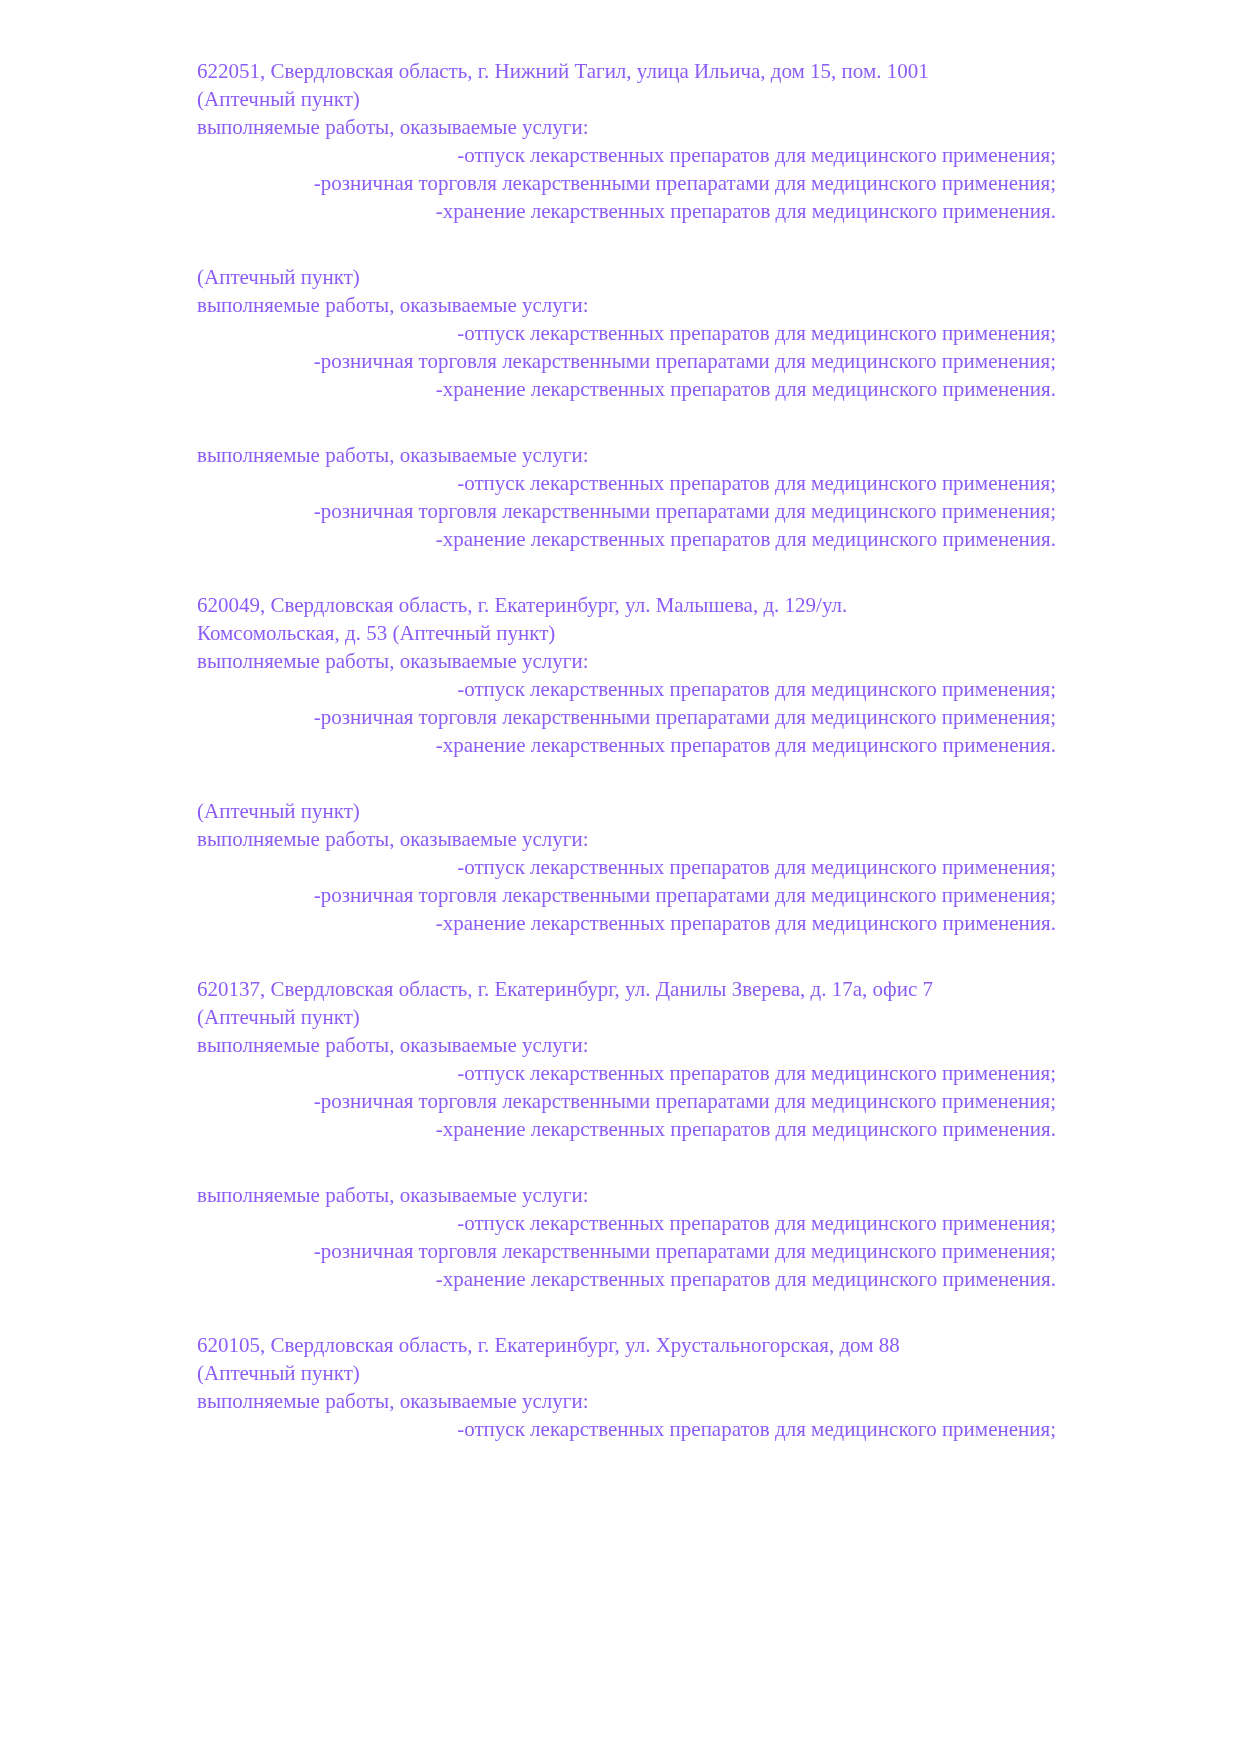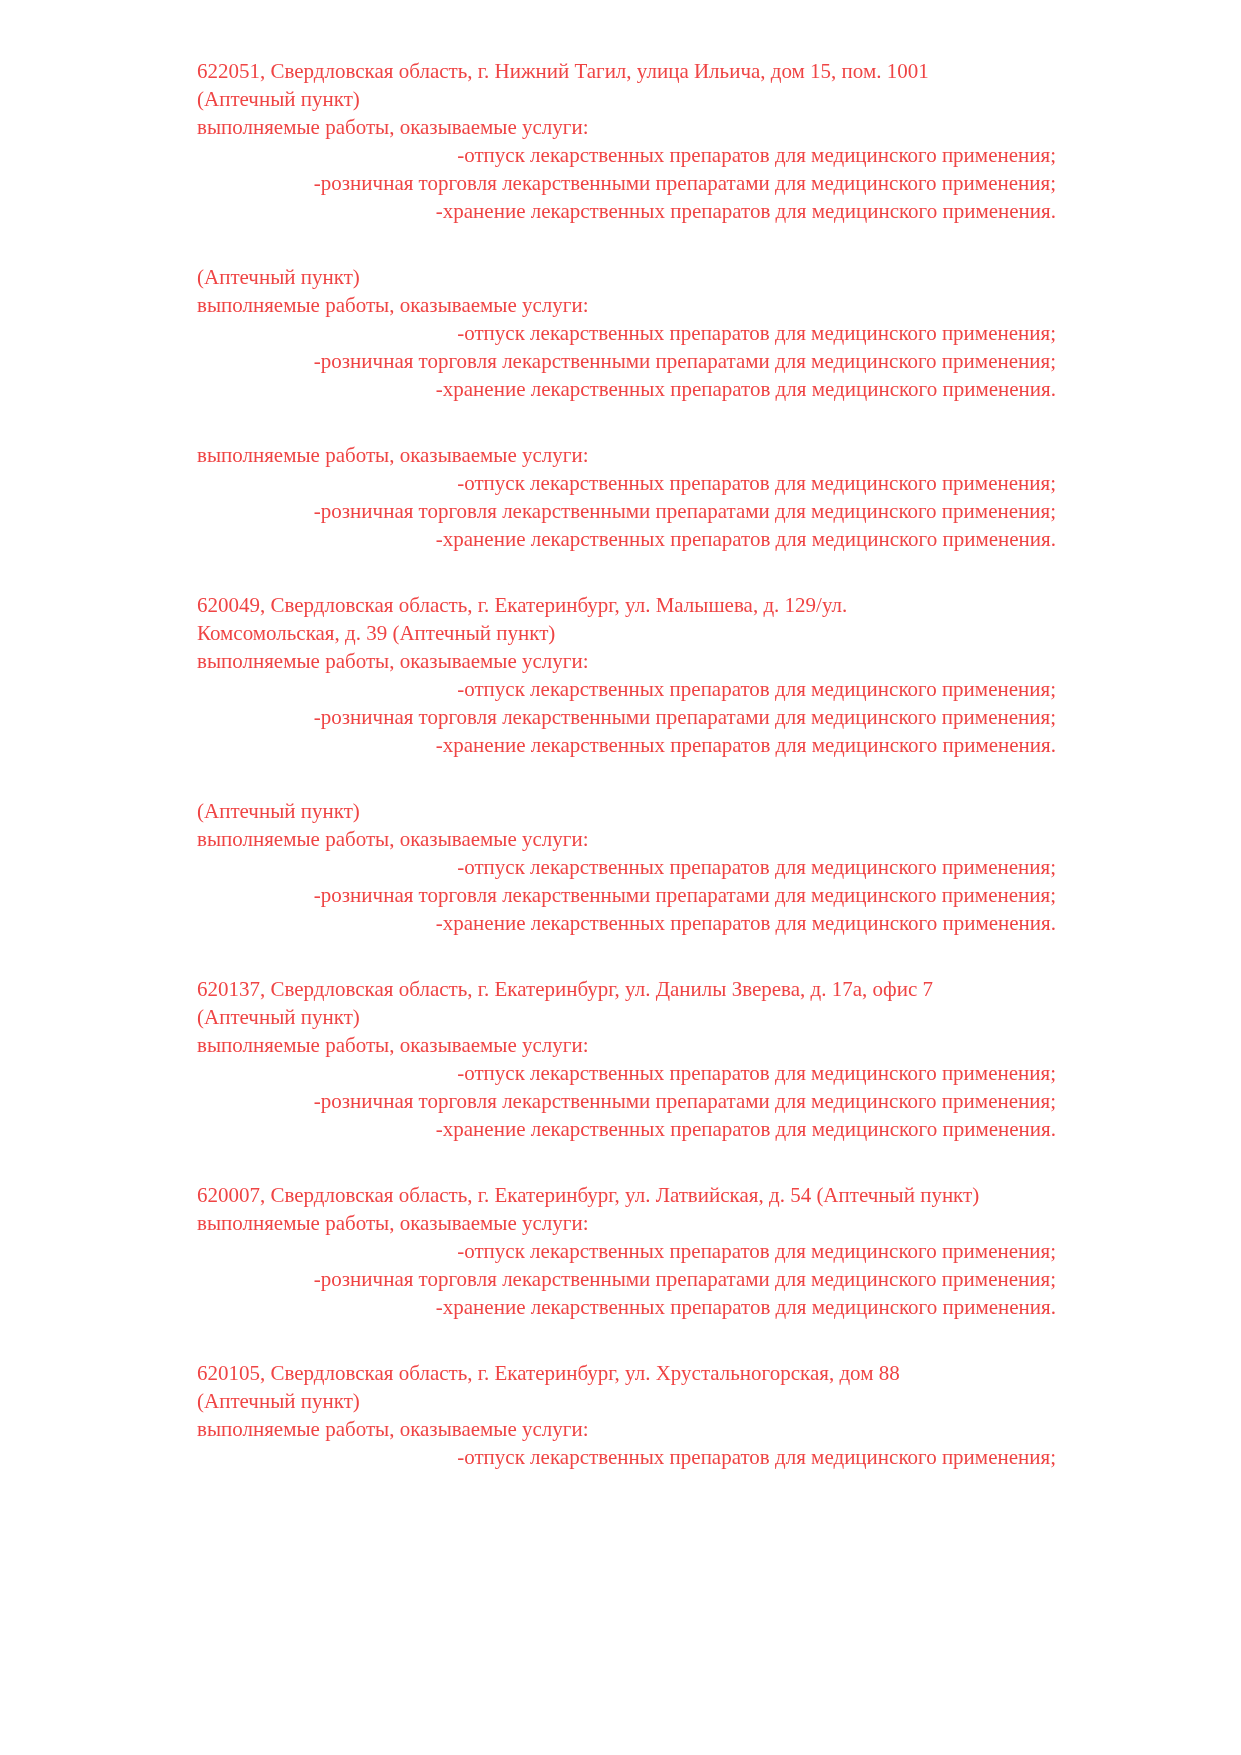--- a/index.html
+++ b/index.html
@@ -14,21 +14,21 @@
     overflow: hidden;
   }
   .page {
     box-sizing: border-box;
     width: 1241px;
     height: 1755px;
     padding: 57px 185px 0 197px;
     font-family: "Liberation Serif", "DejaVu Serif", serif;
     font-size: 21px;
     line-height: 28px;
-    color: #ef4444;
+    color: #8b5cf6;
     background: #ffffff;
   }
   .entry {
     margin: 0 0 38px 0;
   }
   .address-line,
   .services-label,
   .service-line {
     white-space: normal;
     word-spacing: normal;
@@ -62,21 +62,21 @@
 
   <div class="entry">
     <div class="services-label">выполняемые работы, оказываемые услуги:</div>
     <div class="service-line">-отпуск лекарственных препаратов для медицинского применения;</div>
     <div class="service-line">-розничная торговля лекарственными препаратами для медицинского применения;</div>
     <div class="service-line">-хранение лекарственных препаратов для медицинского применения.</div>
   </div>
 
   <div class="entry">
     <div class="address-line">620049, Свердловская область, г. Екатеринбург, ул. Малышева, д. 129/ул.</div>
-    <div class="address-line">Комсомольская, д. 39 (Аптечный пункт)</div>
+    <div class="address-line">Комсомольская, д. 53 (Аптечный пункт)</div>
     <div class="services-label">выполняемые работы, оказываемые услуги:</div>
     <div class="service-line">-отпуск лекарственных препаратов для медицинского применения;</div>
     <div class="service-line">-розничная торговля лекарственными препаратами для медицинского применения;</div>
     <div class="service-line">-хранение лекарственных препаратов для медицинского применения.</div>
   </div>
 
   <div class="entry">
     <div class="address-line">(Аптечный пункт)</div>
     <div class="services-label">выполняемые работы, оказываемые услуги:</div>
     <div class="service-line">-отпуск лекарственных препаратов для медицинского применения;</div>
@@ -87,21 +87,20 @@
   <div class="entry">
     <div class="address-line">620137, Свердловская область, г. Екатеринбург, ул. Данилы Зверева, д. 17а, офис 7</div>
     <div class="address-line">(Аптечный пункт)</div>
     <div class="services-label">выполняемые работы, оказываемые услуги:</div>
     <div class="service-line">-отпуск лекарственных препаратов для медицинского применения;</div>
     <div class="service-line">-розничная торговля лекарственными препаратами для медицинского применения;</div>
     <div class="service-line">-хранение лекарственных препаратов для медицинского применения.</div>
   </div>
 
   <div class="entry">
-    <div class="address-line">620007, Свердловская область, г. Екатеринбург, ул. Латвийская, д. 54 (Аптечный пункт)</div>
     <div class="services-label">выполняемые работы, оказываемые услуги:</div>
     <div class="service-line">-отпуск лекарственных препаратов для медицинского применения;</div>
     <div class="service-line">-розничная торговля лекарственными препаратами для медицинского применения;</div>
     <div class="service-line">-хранение лекарственных препаратов для медицинского применения.</div>
   </div>
 
   <div class="entry">
     <div class="address-line">620105, Свердловская область, г. Екатеринбург, ул. Хрустальногорская, дом 88</div>
     <div class="address-line">(Аптечный пункт)</div>
     <div class="services-label">выполняемые работы, оказываемые услуги:</div>

